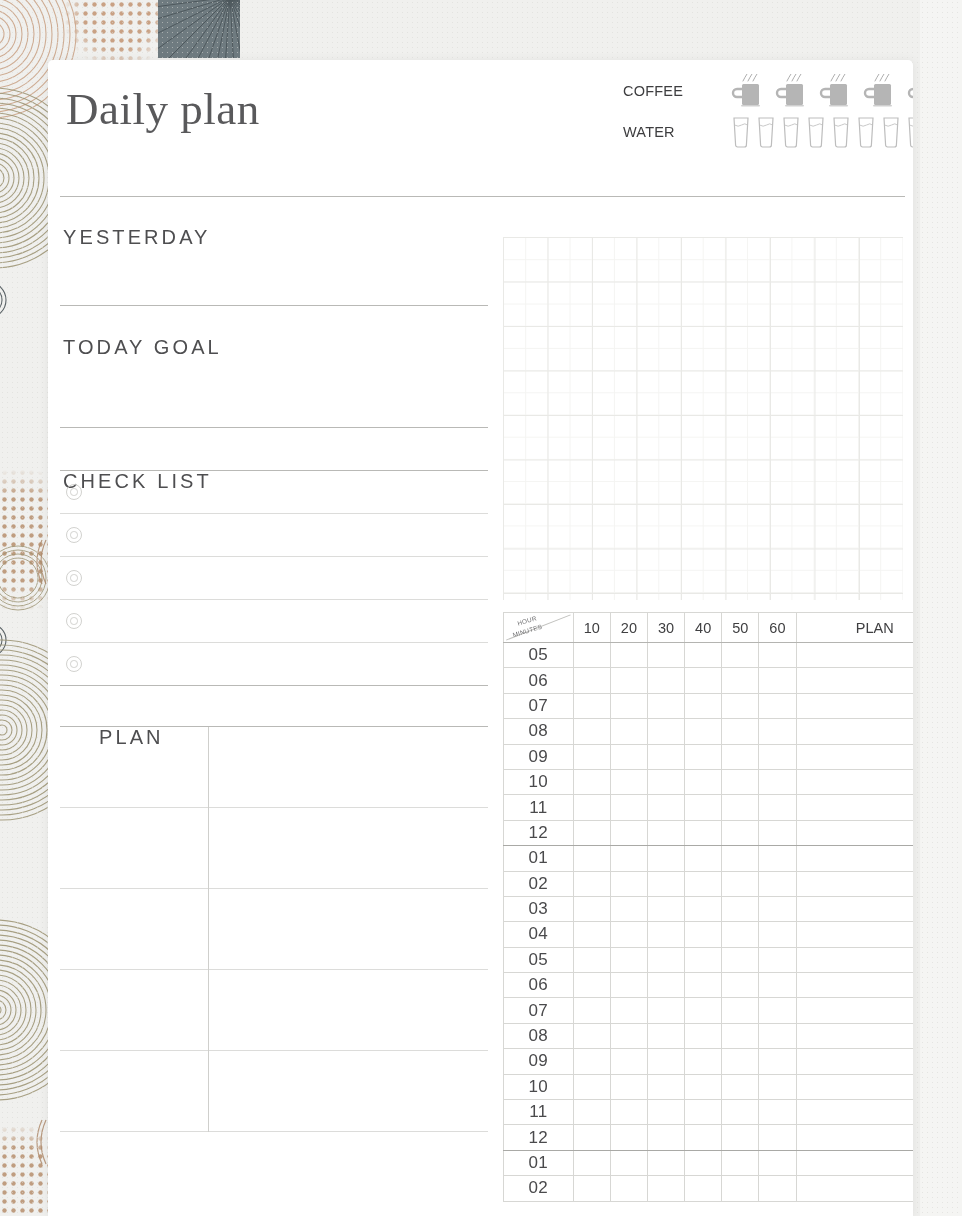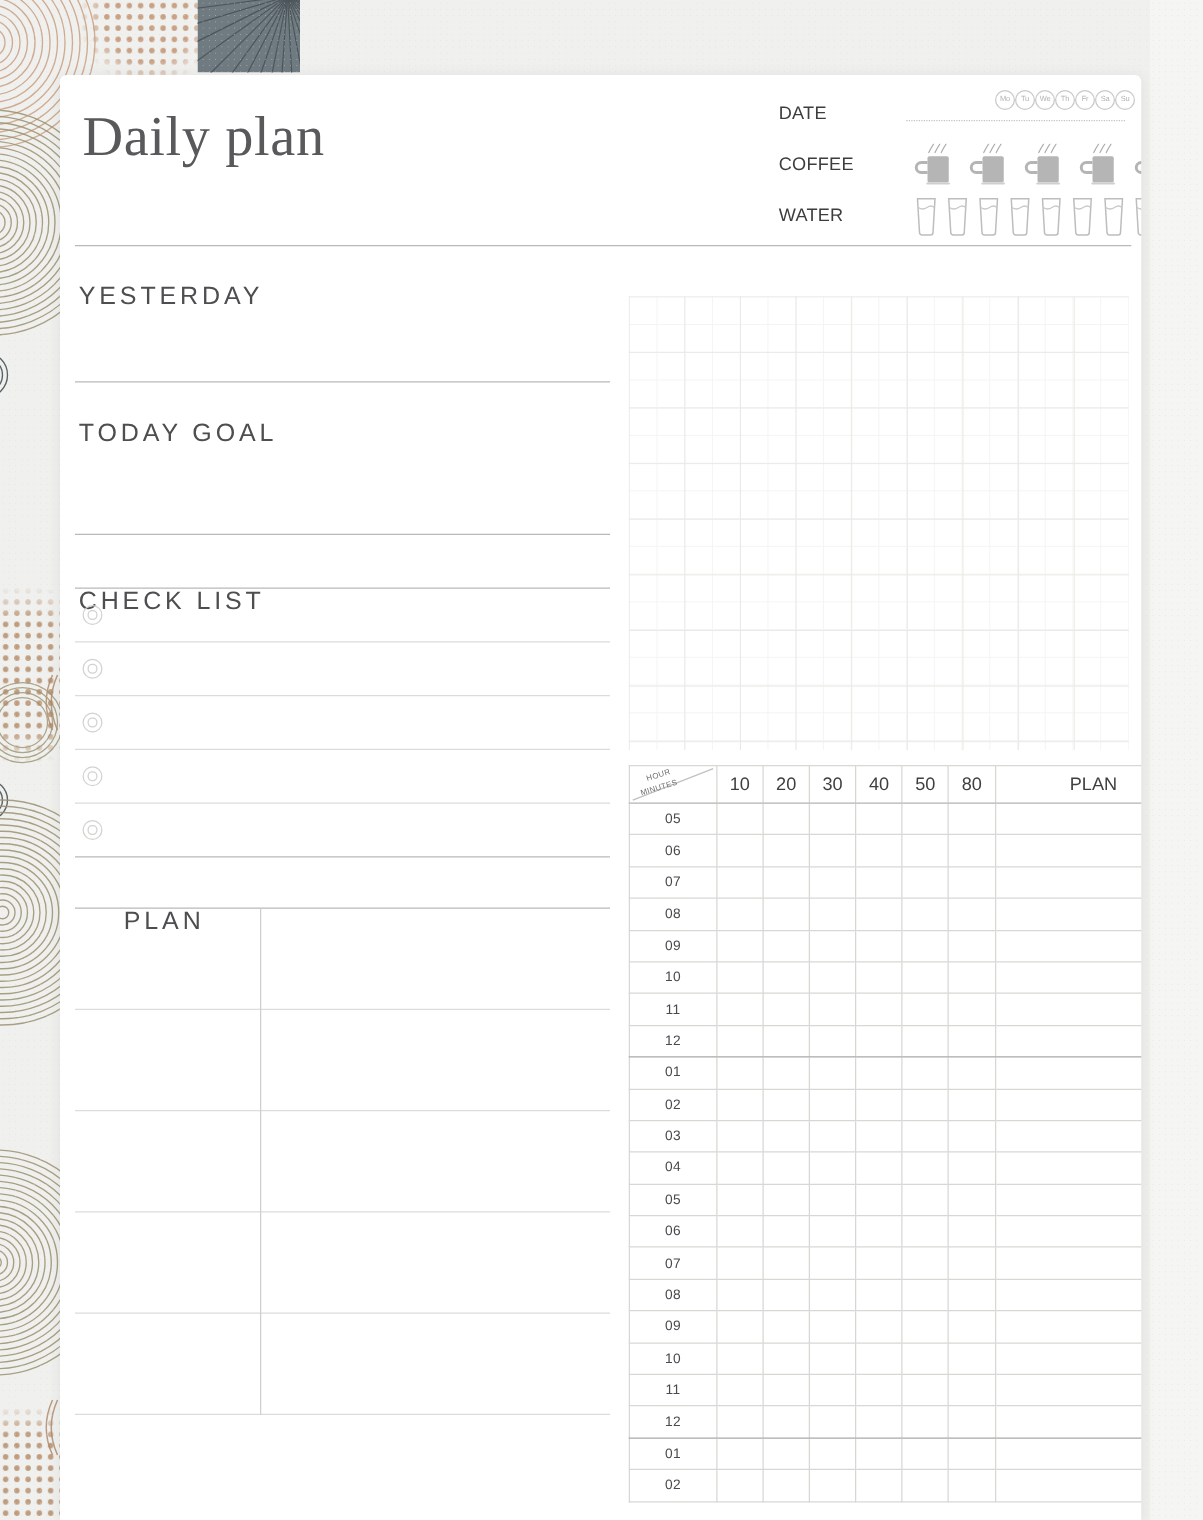--- a/index.html
+++ b/index.html
@@ -289,21 +289,21 @@
     font-size: 14.5px;
     color: #3f3f41;
     border-bottom: 1px solid #b4b4b1;
   }
 
   .col-hour   { width: 62px; }
   .col-min    { width: 33px; }
   .col-tasks  { width: 140px; }
 
   .hour-cell {
-    font-size: 11px;
+    font-size: 17px;
     color: #4a4a4c;
     letter-spacing: 0.3px;
   }
 
   
   .diag-cell {
     position: relative;
     overflow: hidden;
   }
   .diag-cell svg {
@@ -500,35 +500,20 @@
 <div class="paper-texture"></div>
 
 <div id="planner-card">
 
   <div id="card-header">
 
     <div id="page-title">Daily plan</div>
 
     <div class="tracker-rows">
 
-      <div class="tracker-row">
-        <span class="tracker-label">DATE</span>
-        <div class="tracker-slot">
-          <div class="date-line"></div>
-          <div class="weekday-circles">
-            <span class="weekday">Mo</span>
-            <span class="weekday">Tu</span>
-            <span class="weekday">We</span>
-            <span class="weekday">Th</span>
-            <span class="weekday">Fr</span>
-            <span class="weekday">Sa</span>
-            <span class="weekday">Su</span>
-          </div>
-        </div>
-      </div>
 
       <div class="tracker-row">
         <span class="tracker-label">COFFEE</span>
         <div class="icon-strip coffee">
           <svg class="coffee-icon" viewBox="0 0 32 34">
             <g stroke="#adadad" stroke-width="1" fill="none" stroke-linecap="round">
               <path d="M12 7 q2 -4 4 -7"></path>
                 <path d="M17 7 q2 -4 4 -7"></path>
                 <path d="M22 7 q2 -4 4 -7"></path>
             </g>
@@ -679,21 +664,21 @@
               <line x1="2" y1="28" x2="60" y2="2" stroke="#c2c2bf" stroke-width="1"></line>
             </svg>
             <span class="diag-label hour">HOUR</span>
             <span class="diag-label minutes">MINUTES</span>
           </th>
           <th class="col-min">10</th>
           <th class="col-min">20</th>
           <th class="col-min">30</th>
           <th class="col-min">40</th>
           <th class="col-min">50</th>
-          <th class="col-min">80</th>
+          <th class="col-min">60</th>
           <th class="col-tasks">PLAN</th>
         </tr>
       </thead>
       <tbody>
         <tr>
           <td class="hour-cell">05</td>
           <td></td>
             <td></td>
           <td></td>
             <td></td>

